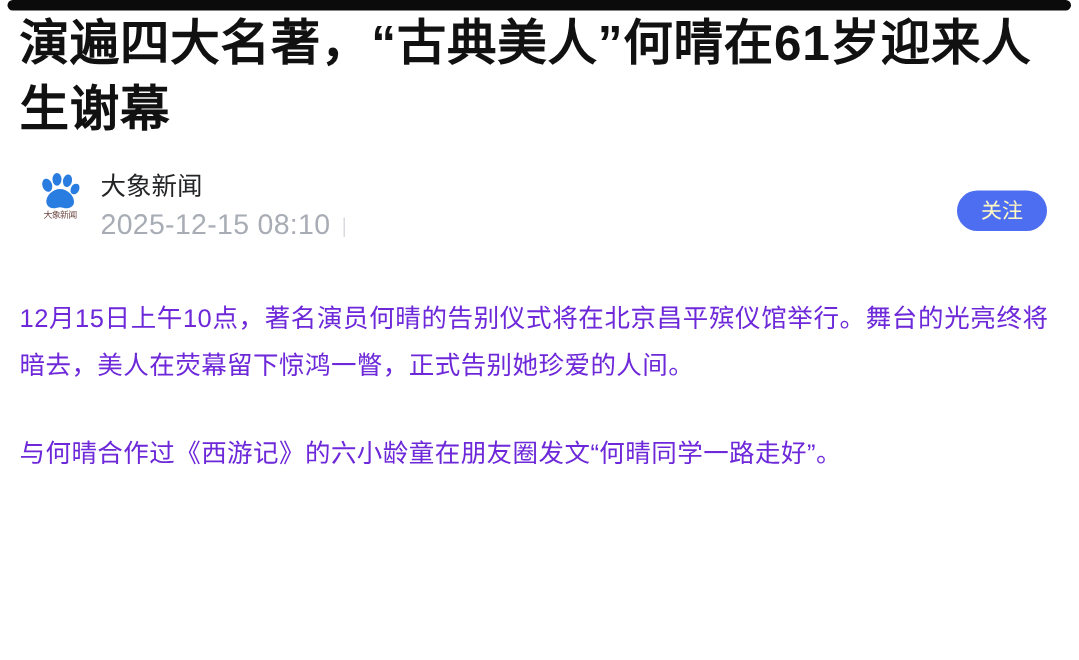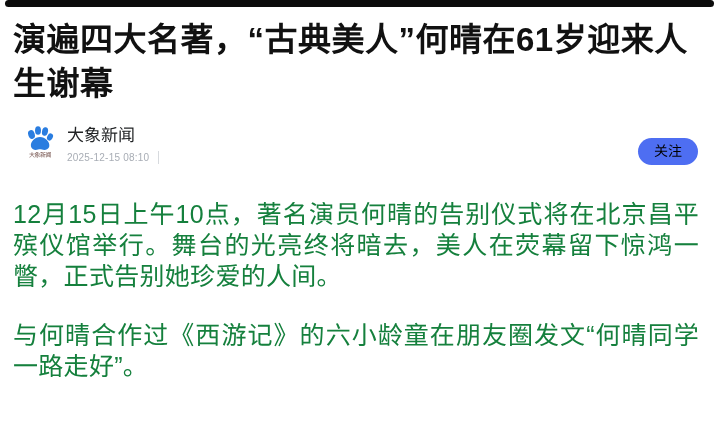--- a/index.html
+++ b/index.html
@@ -12,21 +12,20 @@
   .top-bar {
     height: 7px;
     margin: 0 5px;
     background: #0b0b0b;
     border-radius: 4px;
   }
   .page {
     padding: 0 20px 0 13px;
   }
   .article-title {
-    margin-top: 11px;
     font-size: 33px;
     line-height: 44px;
     font-weight: 700;
     color: #111111;
     letter-spacing: 0.5px;
   }
   .publisher-row {
     display: flex;
     align-items: flex-start;
     margin-top: 20px;
@@ -53,50 +52,50 @@
   .publisher-name {
     font-size: 17px;
     line-height: 20px;
     color: #222426;
     cursor: pointer;
   }
   .publisher-meta {
     margin-top: 5px;
     display: flex;
     align-items: center;
-    font-size: 10px;
+    font-size: 19px;
     color: #a8adb5;
     letter-spacing: 0.2px;
   }
   .meta-divider {
     display: inline-block;
     width: 0;
     height: 13px;
     border-left: 1px solid #d7dade;
     margin: 0 9px;
   }
   .follow-button {
     position: absolute;
     right: 1px;
     top: 12px;
     background: #4e6ef2;
-    color: #000000;
+    color: #fef9c3;
     border: none;
     font-size: 14px;
     line-height: 14px;
     padding: 6px 16px 7px;
     border-radius: 14px;
     cursor: pointer;
     font-family: "Liberation Sans", "DejaVu Sans", sans-serif;
   }
   .article-body { margin-top: 35px; }
   .article-body p {
-    font-size: 25px;
+    font-size: 17px;
     line-height: 31px;
-    color: #15803d;
+    color: #6d28d9;
     letter-spacing: 0.3px;
     margin-bottom: 28px;
     text-align: justify;
   }
 </style>
 </head>
 <body>
 
 <div class="top-bar"></div>
 

